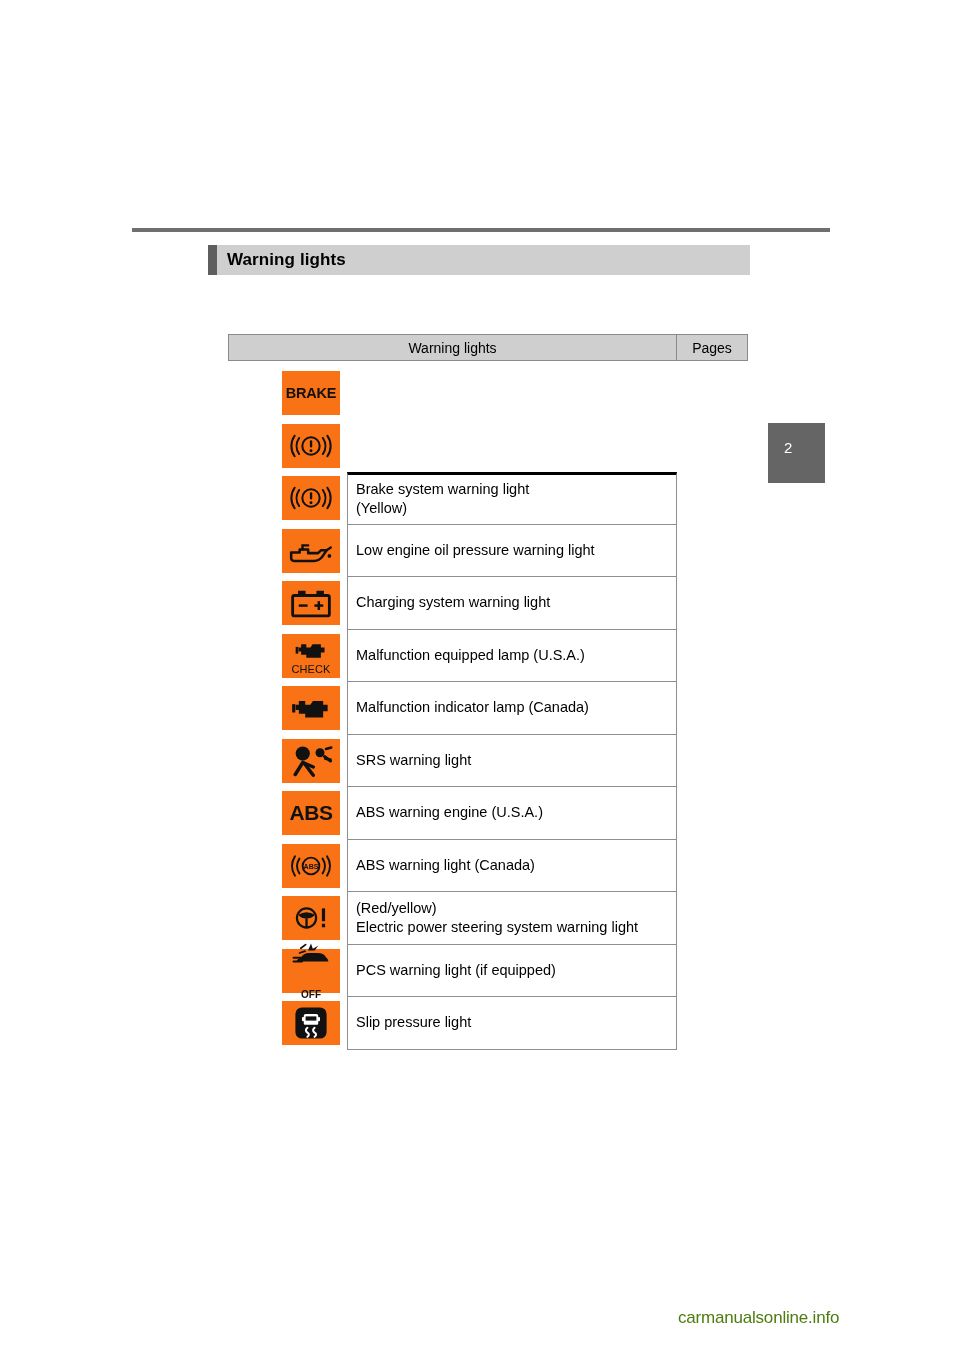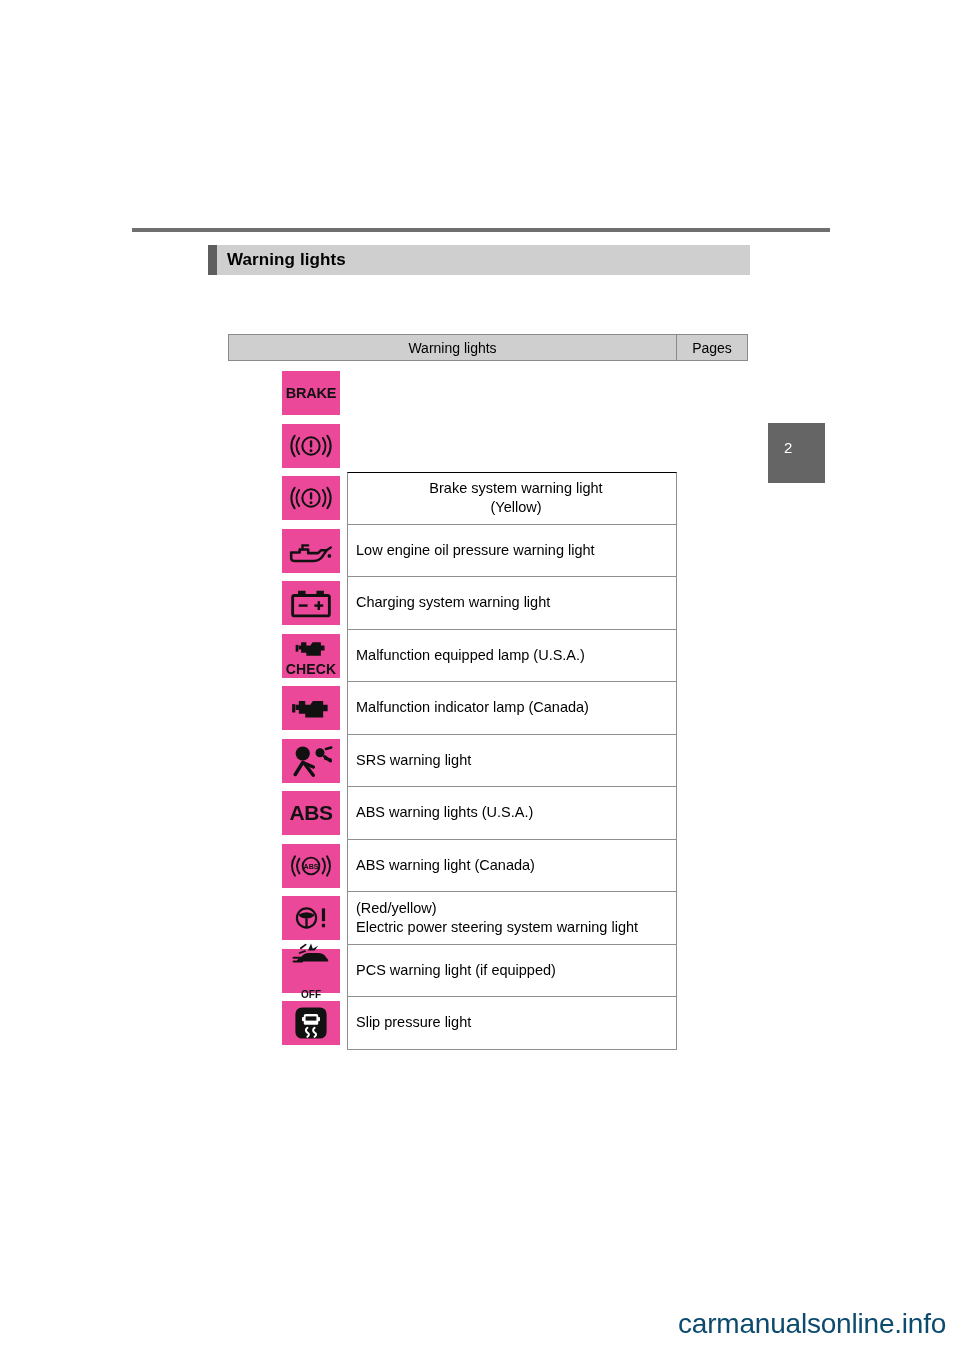--- a/index.html
+++ b/index.html
@@ -117,21 +117,21 @@
     height: 52.5px;
   }
 
   .wl-icon-cell {
     position: relative;
     width: 58px;
     flex: 0 0 58px;
     height: 44px;
     margin-left: 54px;
     margin-top: 4px;
-    background: #ec4899;
+    background: #f97316;
     display: flex;
     align-items: center;
     justify-content: center;
     box-sizing: border-box;
   }
 
   .wl-text-cell {
     flex: 1 1 auto;
     margin-left: 7px;
     height: 52.5px;
@@ -139,21 +139,21 @@
     border-left: 1px solid #8f8f8f;
     border-right: 1px solid #8f8f8f;
     border-bottom: 1px solid #8f8f8f;
     display: flex;
     flex-direction: column;
     justify-content: center;
     padding-left: 8px;
     background: #ffffff;
     max-width: 330px;
   }
-  .wl-row.first-text .wl-text-cell { border-top: 1px solid #000000; text-align: center; }
+  .wl-row.first-text .wl-text-cell { border-top: 3px solid #000000; }
   .wl-text-cell span {
     font-size: 14.5px;
     color: #000;
     line-height: 19px;
     display: block;
   }
   .wl-text-cell.empty {
     border: none;
     background: transparent;
   }
@@ -167,22 +167,22 @@
     letter-spacing: -0.2px;
     font-family: "Liberation Sans", sans-serif;
   }
   .icon-word.abs { font-size: 21px; letter-spacing: -0.4px; }
 
   
   .watermark {
     position: absolute;
     left: 678px;
     top: 1308px;
-    font-size: 28px;
-    color: #0c4a6e;
+    font-size: 17px;
+    color: #4d7c0f;
     letter-spacing: -0.2px;
     font-family: "Liberation Sans", sans-serif;
   }
 </style>
 </head>
 <body>
 
 <div class="header-rule"></div>
 
 <div class="section-title-bar">
@@ -271,21 +271,21 @@
           <span>Charging system warning light</span>
         </div>
       </div>
       <div class="wl-row">
         <div class="wl-icon-cell">
           <div style="display:flex;flex-direction:column;align-items:center;line-height:1;">
             <svg class="icon-svg" width="42" height="26" viewBox="0 0 62 50" xmlns="http://www.w3.org/2000/svg">
               <path d="M12 20 L12 14 L22 14 L22 20 L30 20 L34 14 L50 14 L50 20 L57 20 L57 30 L50 30 L50 40 L22 40 L22 34 L12 34 L12 28 L7 28 L7 20 Z" fill="#111"></path>
               <rect x="1.5" y="19" width="5" height="13" fill="#111"></rect>
             </svg>
-            <span style="font-size:14px;font-weight:bold;color:#111;font-family:'Liberation Sans',sans-serif;letter-spacing:0.1px;margin-top:1px;">CHECK</span>
+            <span style="font-size:11px;font-weight:normal;color:#111;font-family:'Liberation Sans',sans-serif;letter-spacing:0.1px;margin-top:1px;">CHECK</span>
           </div>
         </div>
         <div class="wl-text-cell">
           <span>Malfunction equipped lamp (U.S.A.)</span>
         </div>
       </div>
       <div class="wl-row">
         <div class="wl-icon-cell">
           <svg class="icon-svg" width="50" height="32" viewBox="0 0 62 50" xmlns="http://www.w3.org/2000/svg">
             <path d="M12 20 L12 14 L22 14 L22 20 L30 20 L34 14 L50 14 L50 20 L57 20 L57 30 L50 30 L50 40 L22 40 L22 34 L12 34 L12 28 L7 28 L7 20 Z" fill="#111"></path>
@@ -310,21 +310,21 @@
         </div>
         <div class="wl-text-cell">
           <span>SRS warning light</span>
         </div>
       </div>
       <div class="wl-row">
         <div class="wl-icon-cell">
           <span class="icon-word abs">ABS</span>
         </div>
         <div class="wl-text-cell">
-          <span>ABS warning lights (U.S.A.)</span>
+          <span>ABS warning engine (U.S.A.)</span>
         </div>
       </div>
       <div class="wl-row">
         <div class="wl-icon-cell">
           <svg class="icon-svg" width="54" height="36" viewBox="0 0 64 56" xmlns="http://www.w3.org/2000/svg">
             <g fill="none" stroke="#111" stroke-width="3" stroke-linecap="round">
               <circle cx="32" cy="28" r="13"></circle>
               <path d="M14 16.5 A 21 21 0 0 0 14 39.5"></path>
               <path d="M50 16.5 A 21 21 0 0 1 50 39.5"></path>
               <path d="M7 13 A 27 27 0 0 0 7 43"></path>

